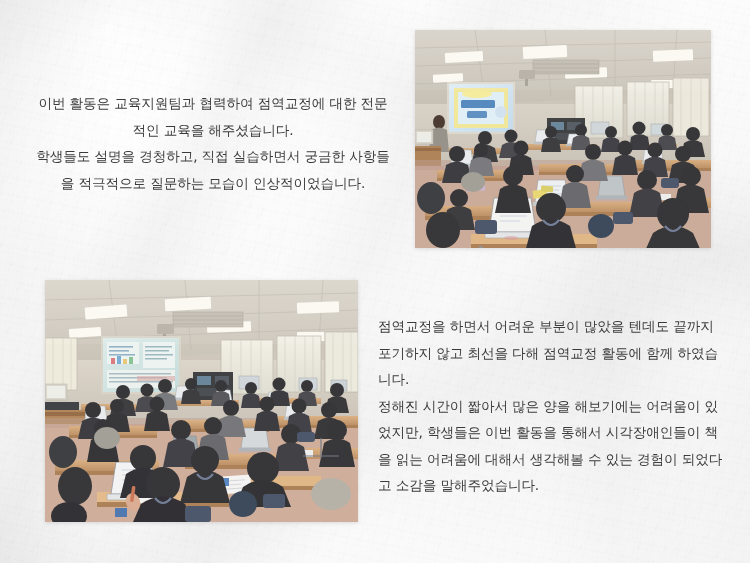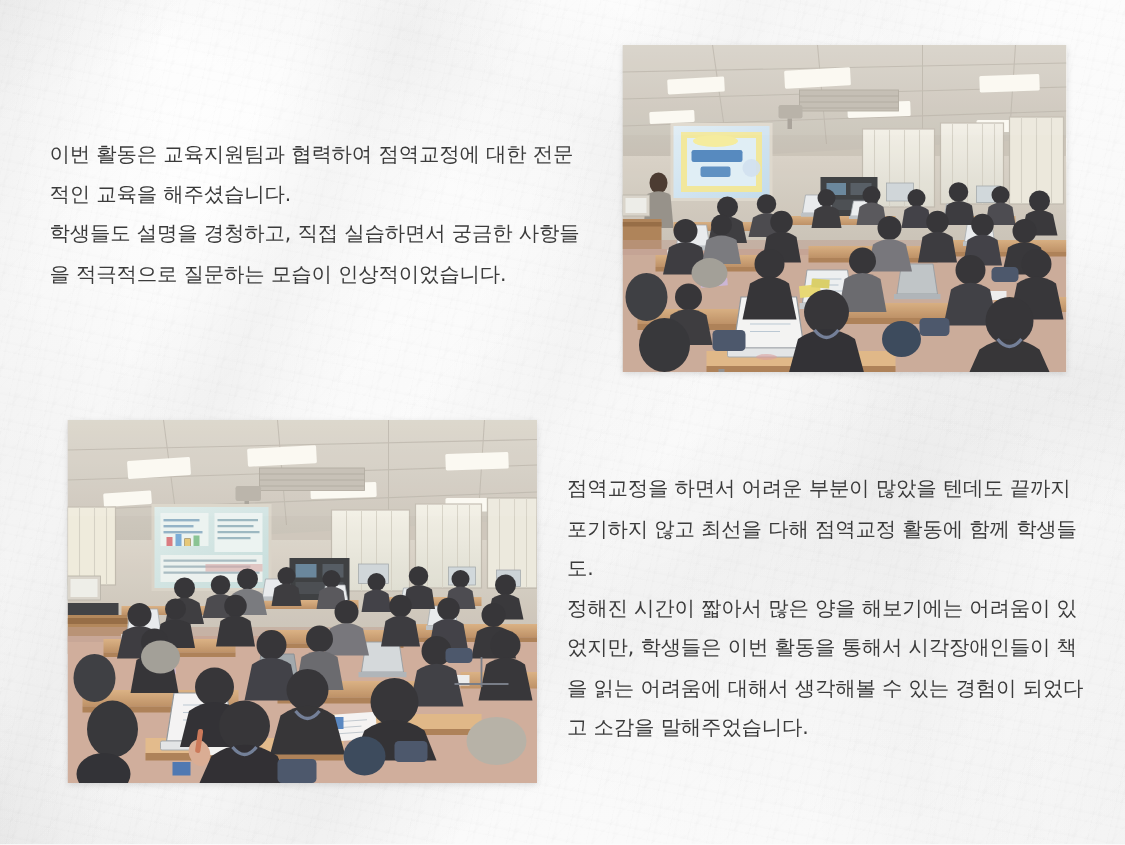--- a/index.html
+++ b/index.html
@@ -54,20 +54,21 @@
     font-size: 13.6px;
     line-height: 26.5px;
     letter-spacing: -0.1px;
     white-space: pre-line;
     z-index: 3;
   }
   #text-intro {
     left: 33px;
     top: 90px;
     width: 360px;
+    text-align: center;
   }
   #text-reflection {
     left: 378px;
     top: 313px;
     width: 348px;
   }
 
   
   .photo {
     position: absolute;
@@ -769,16 +770,16 @@
       </g>
       <g stroke="#6b7380" stroke-width="1.2" fill="none">
         <path d="M276 158 v20 M258 176 h36"></path>
       </g>
 
       <rect x="0" y="0" width="313" height="242" fill="#e8d9c8" opacity="0.10"></rect>
       <rect x="0" y="0" width="313" height="64" fill="#ffffff" opacity="0.07"></rect>
     </svg>
   </div>
 
-  <div class="textblock" id="text-reflection">점역교정을 하면서 어려운 부분이 많았을 텐데도 끝까지 포기하지 않고 최선을 다해 점역교정 활동에 함께 학생들도.
+  <div class="textblock" id="text-reflection">점역교정을 하면서 어려운 부분이 많았을 텐데도 끝까지 포기하지 않고 최선을 다해 점역교정 활동에 함께 하였습니다.
 정해진 시간이 짧아서 많은 양을 해보기에는 어려움이 있었지만, 학생들은 이번 활동을 통해서 시각장애인들이 책을 읽는 어려움에 대해서 생각해볼 수 있는 경험이 되었다고 소감을 말해주었습니다.</div>
 
 </div>
 
 </body></html>

